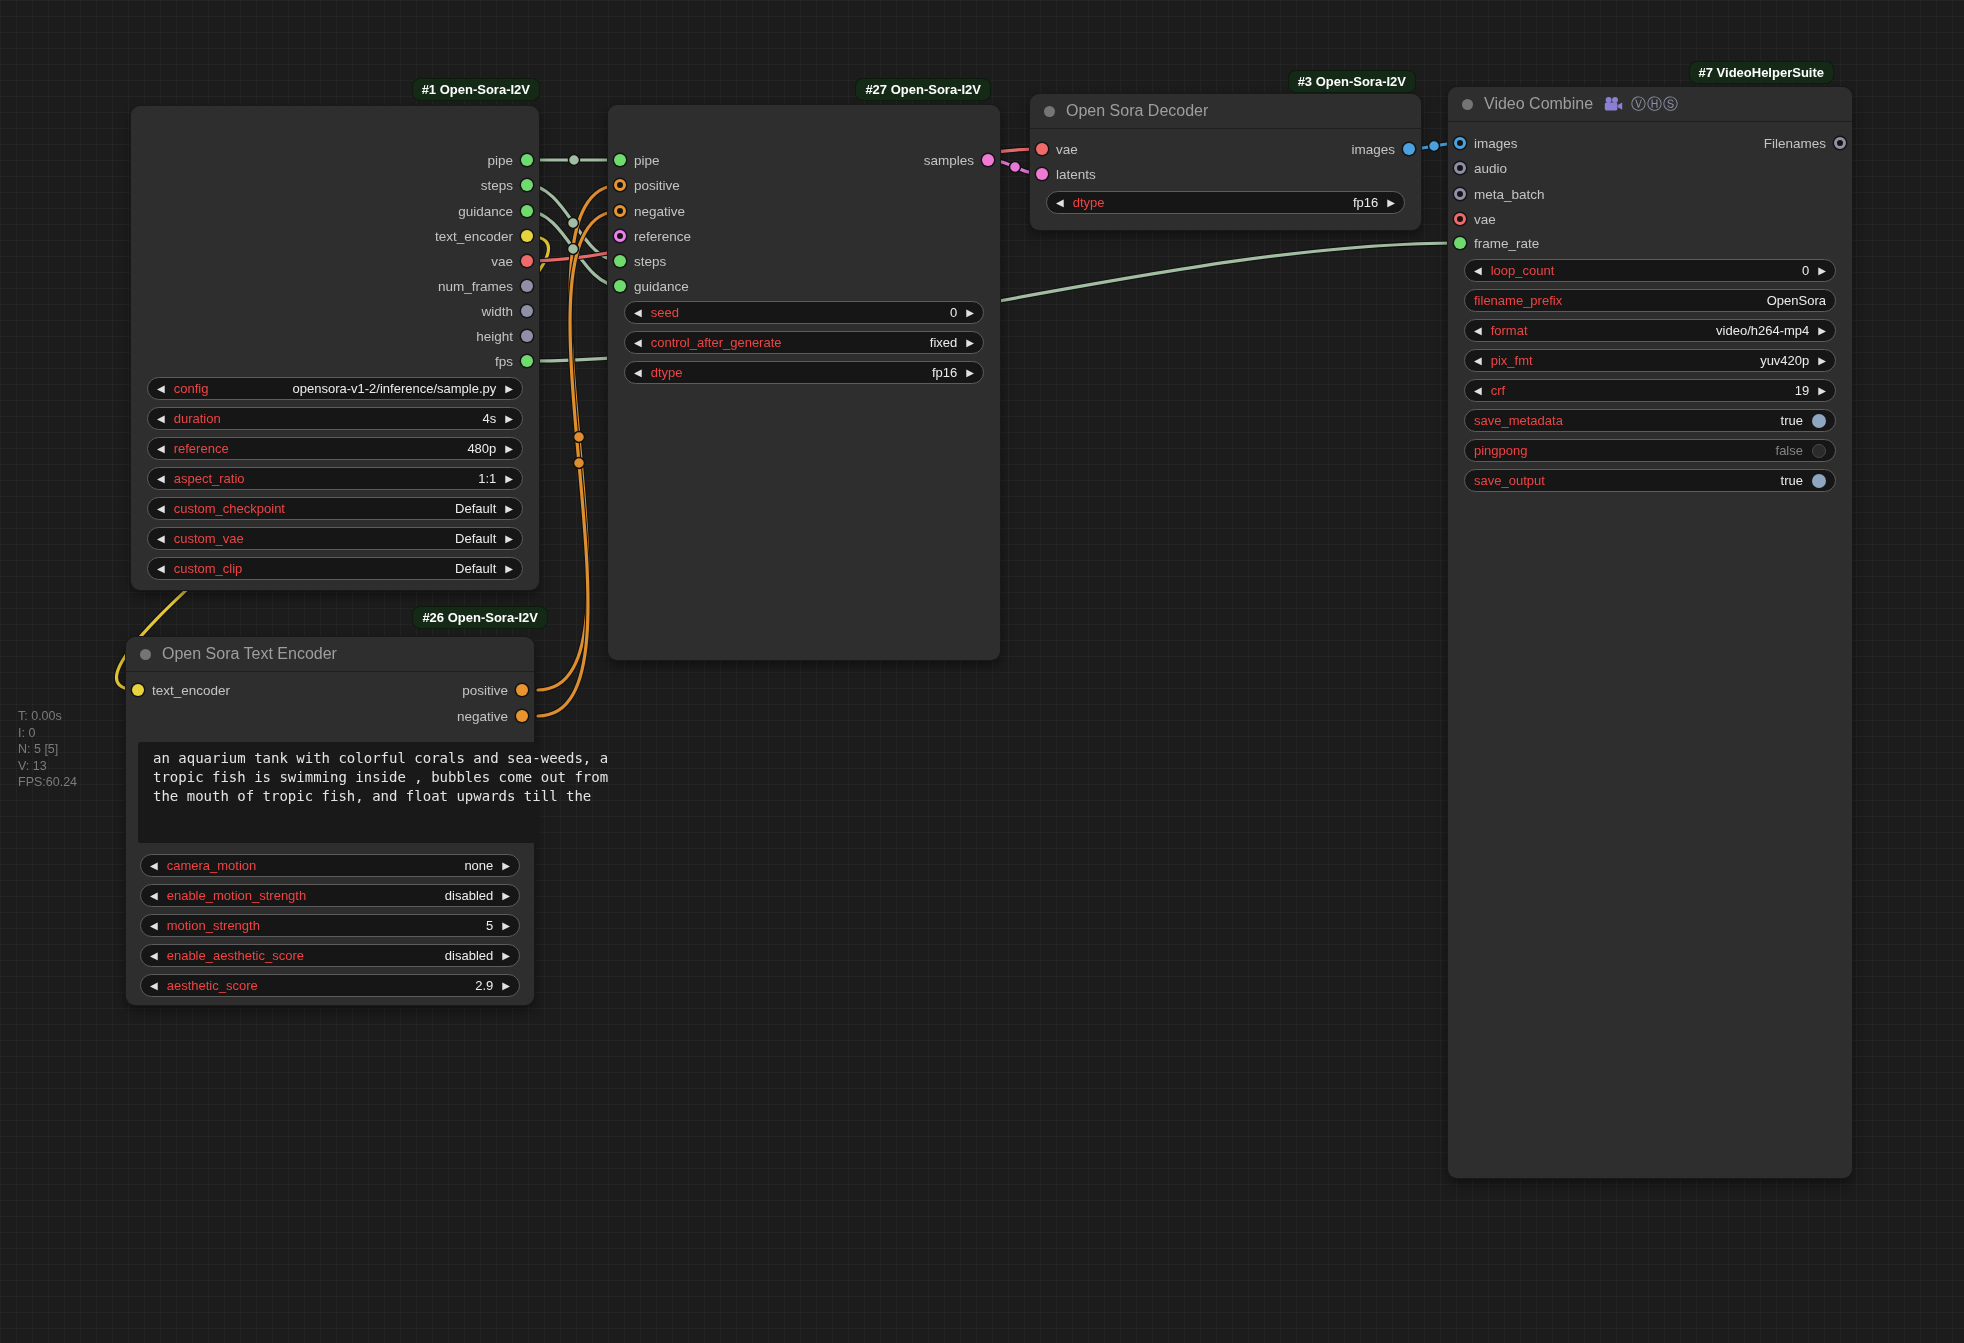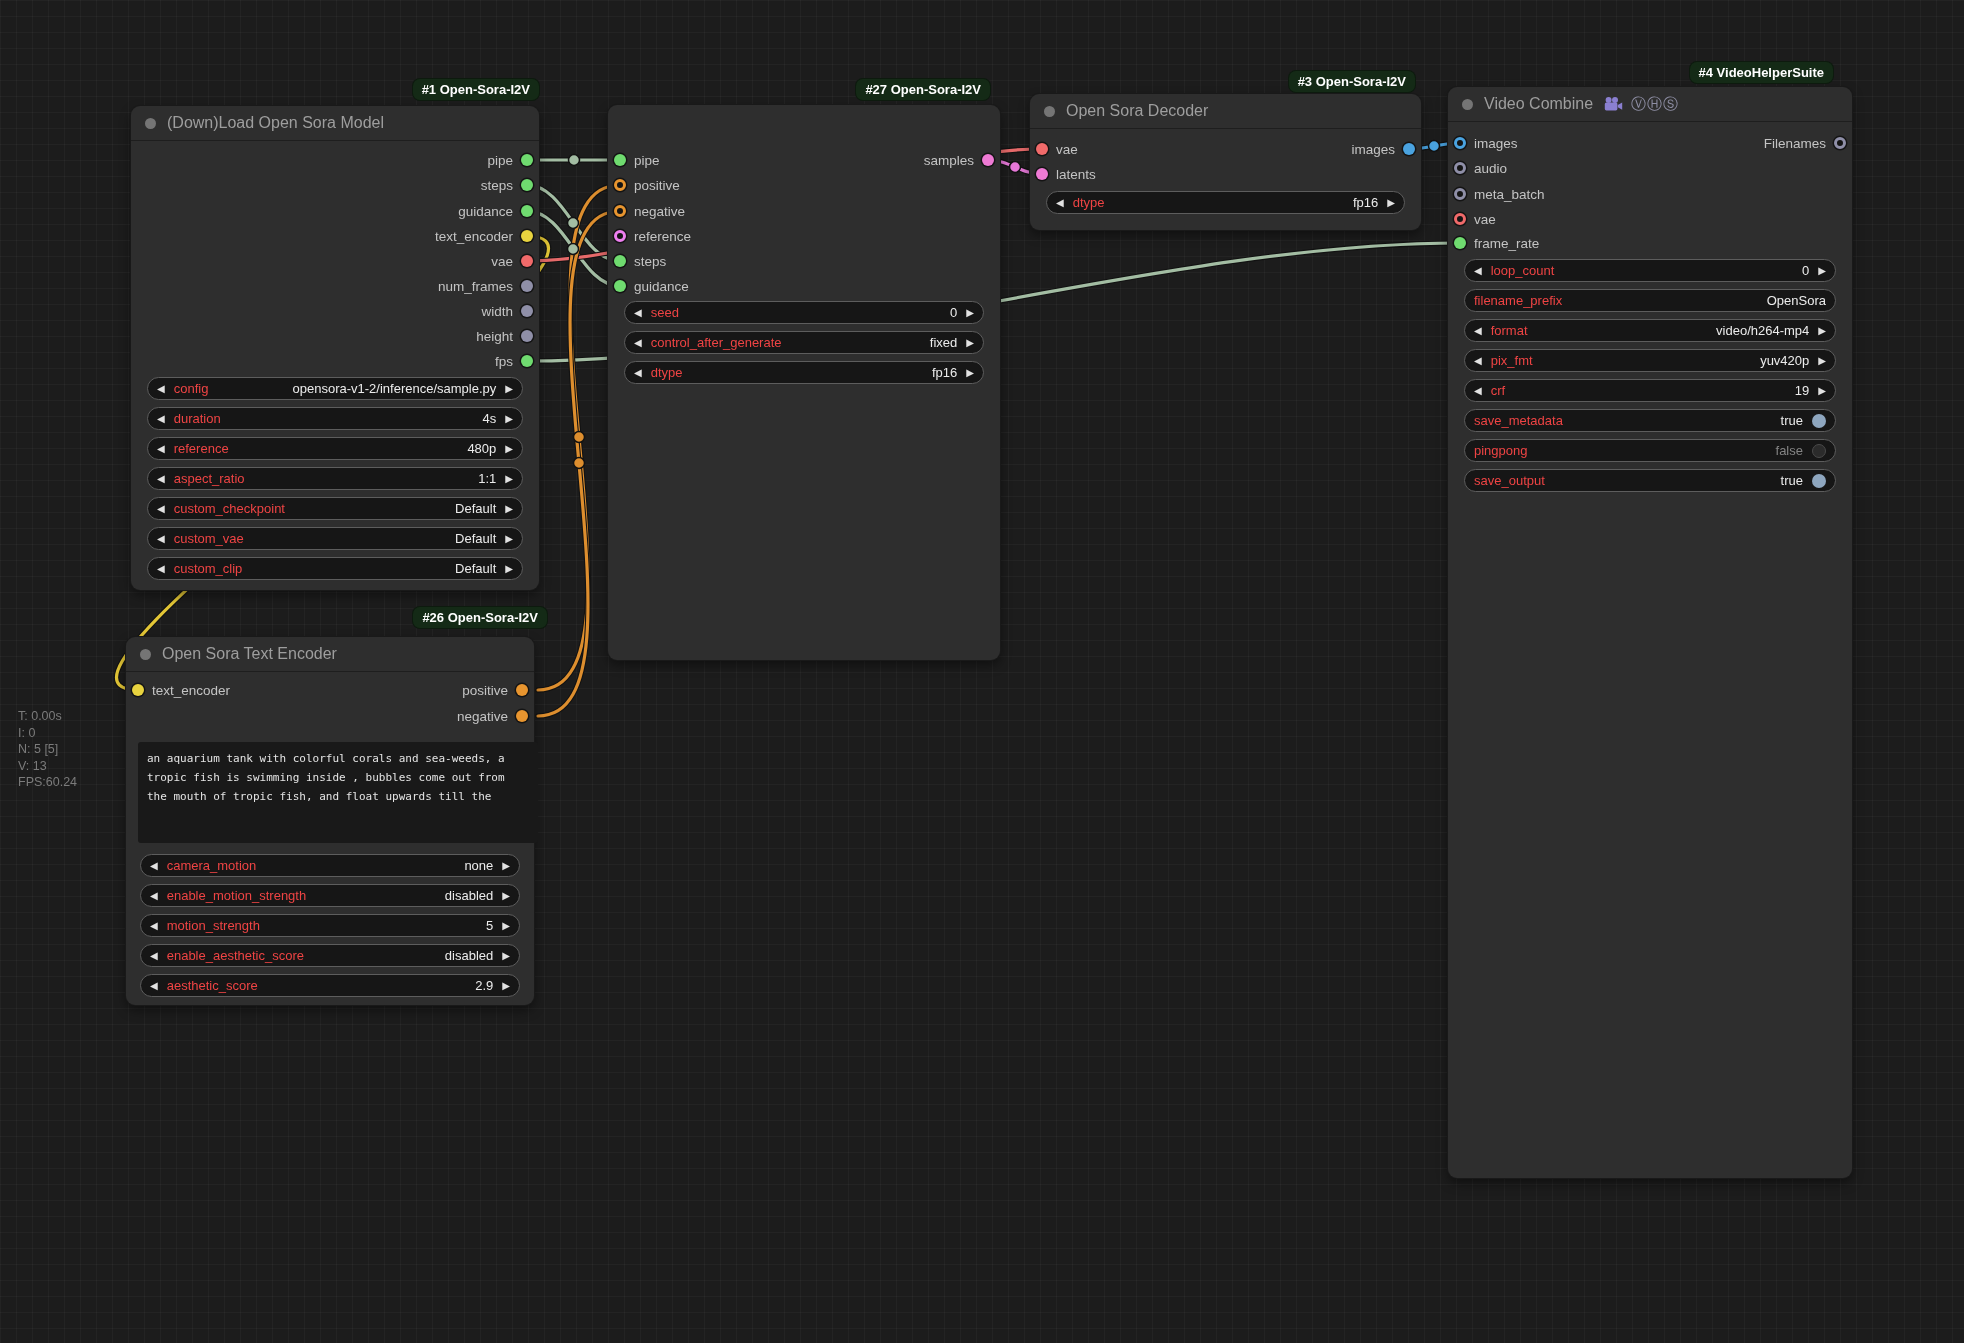--- a/index.html
+++ b/index.html
@@ -57,22 +57,22 @@
   .wa{color:#e2e2e2;font-size:10px;line-height:1;flex:none;}
   .wl{color:#ef4444;white-space:nowrap;}
   .wv{color:#ececec;margin-left:auto;white-space:nowrap;}
   .wv.dim{color:#848484;}
   .knob{width:14px;height:14px;border-radius:50%;flex:none;box-sizing:border-box;}
   .knob.on{background:#8ea6bf;}
   .knob.off{background:#2b2b2b;border:1px solid #4a4a4a;}
 
   .prompt{
     position:absolute;left:12px;top:105px;width:400px;height:101px;box-sizing:border-box;
-    background:#191919;border-radius:3px;padding:7px 9px;
-    font-family:"DejaVu Sans Mono", monospace;font-size:11px;line-height:19px;color:#e4e4e4;
+    background:#191919;border-radius:3px;padding:7px 15px;
+    font-family:"DejaVu Sans Mono", monospace;font-size:14px;line-height:19px;color:#e4e4e4;
   }
   .prompt div{white-space:pre;}
 
   .stats{position:absolute;left:18px;top:708px;z-index:2;
     font-size:12.5px;color:#7b7b7b;line-height:16.5px;}
 
   .vhs-letters{color:#8f8fa5;font-size:15px;letter-spacing:1px;margin-left:-3px;}
 </style>
 </head>
 <body>
@@ -113,28 +113,24 @@
     <div>T: 0.00s</div>
     <div>I: 0</div>
     <div>N: 5 [5]</div>
     <div>V: 13</div>
     <div>FPS:60.24</div>
   </div>
 
   <div class="badge" style="top:79px;right:1425px;">#1 Open-Sora-I2V</div>
   <div class="badge" style="top:79px;right:974px;">#27 Open-Sora-I2V</div>
   <div class="badge" style="top:71px;right:549px;">#3 Open-Sora-I2V</div>
-  <div class="badge" style="top:62px;right:131px;">#4 VideoHelperSuite</div>
+  <div class="badge" style="top:62px;right:131px;">#7 VideoHelperSuite</div>
   <div class="badge" style="top:607px;right:1417px;">#26 Open-Sora-I2V</div>
 
   <div class="node" style="left:131px;top:106px;width:408px;height:484px;">
-    <div class="nhead">
-      <span class="hdot"></span>
-      <span class="ntitle">(Down)Load Open Sora Model</span>
-    </div>
     <div class="srow out" style="top:42px">
         <span class="dot f-green"></span>
         <span class="sl">pipe</span>
       </div>
     <div class="srow out" style="top:67px">
         <span class="dot f-green"></span>
         <span class="sl">steps</span>
       </div>
     <div class="srow out" style="top:93px">
         <span class="dot f-green"></span>

